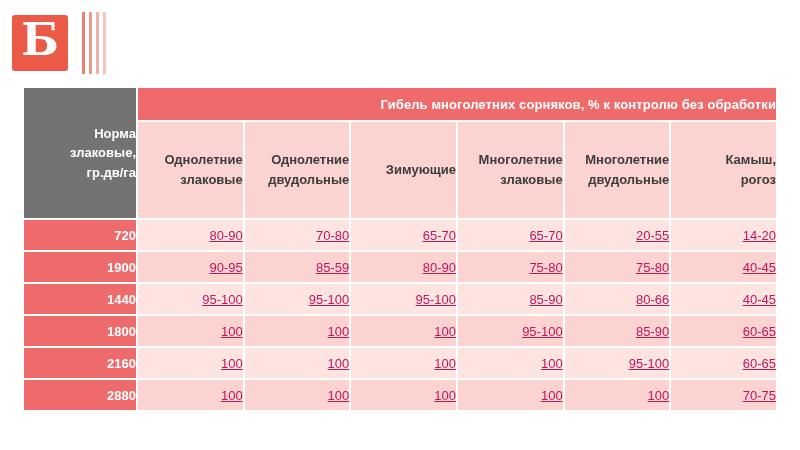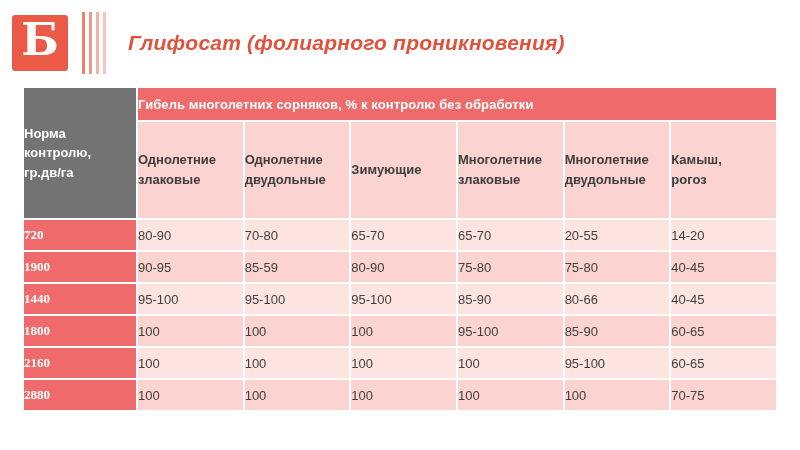--- a/index.html
+++ b/index.html
@@ -73,21 +73,21 @@
   .table-wrap {
     margin: 0 22px;
   }
   table.data {
     border-collapse: collapse;
     width: 756px;
     table-layout: fixed;
   }
   table.data td, table.data th {
     border: 2px solid #ffffff;
-    text-align: left;
+    text-align: right;
     vertical-align: middle;
     font-size: 13px;
     padding: 0;
   }
 
   .banner {
     background: #ef6b6b;
     color: #ffffff;
     font-weight: bold;
     font-size: 14.5px;
@@ -110,55 +110,54 @@
     line-height: 1.55;
     height: 96px;
   }
 
   .row-label {
     background: #ef6b6b;
     color: #ffffff;
     font-weight: bold;
     font-size: 13.5px;
     height: 30px;
-    font-family: Liberation Serif, serif;
   }
   .cell {
     background: #fde4e1;
-    color: #404040;
+    color: #be185d;
     font-size: 13.5px;
     height: 30px;
+    text-decoration: underline;
   }
   tr.alt .cell {
     background: #fbd3d0;
   }
 </style>
 </head>
 <body>
 
 <div class="header">
   <div class="logo-block">
     <span class="logo-glyph">Б</span>
   </div>
   <div class="stripes">
     <span></span>
     <span></span>
     <span></span>
     <span></span>
   </div>
-  <div class="title">Глифосат (фолиарного проникновения)</div>
 </div>
 
 <div class="table-wrap">
   <table class="data">
     <thead>
       <tr>
         <th class="norm-head" rowspan="2">
           <div>Норма</div>
-          <div>контролю,</div>
+          <div>злаковые,</div>
           <div>гр.дв/га</div>
         </th>
         <th class="banner" colspan="6">Гибель многолетних сорняков, % к контролю без обработки</th>
       </tr>
       <tr>
         <th class="col-head">
           <div>Однолетние</div>
           <div>злаковые</div>
         </th>
         <th class="col-head">

